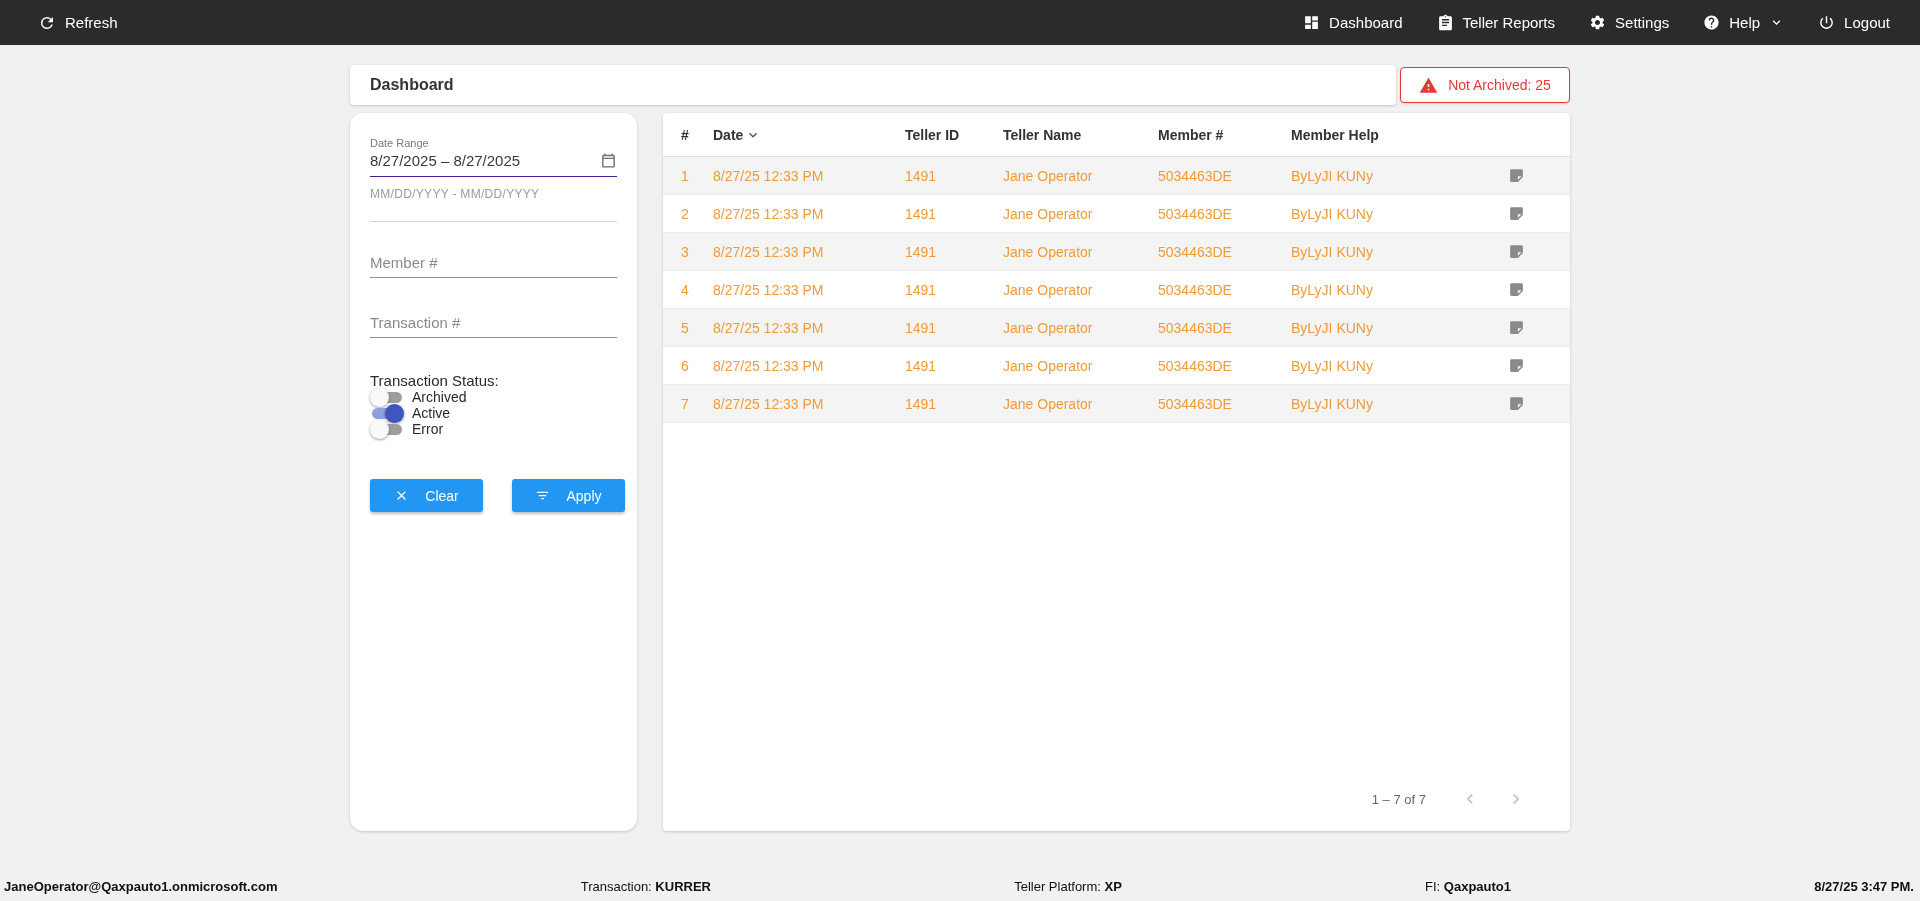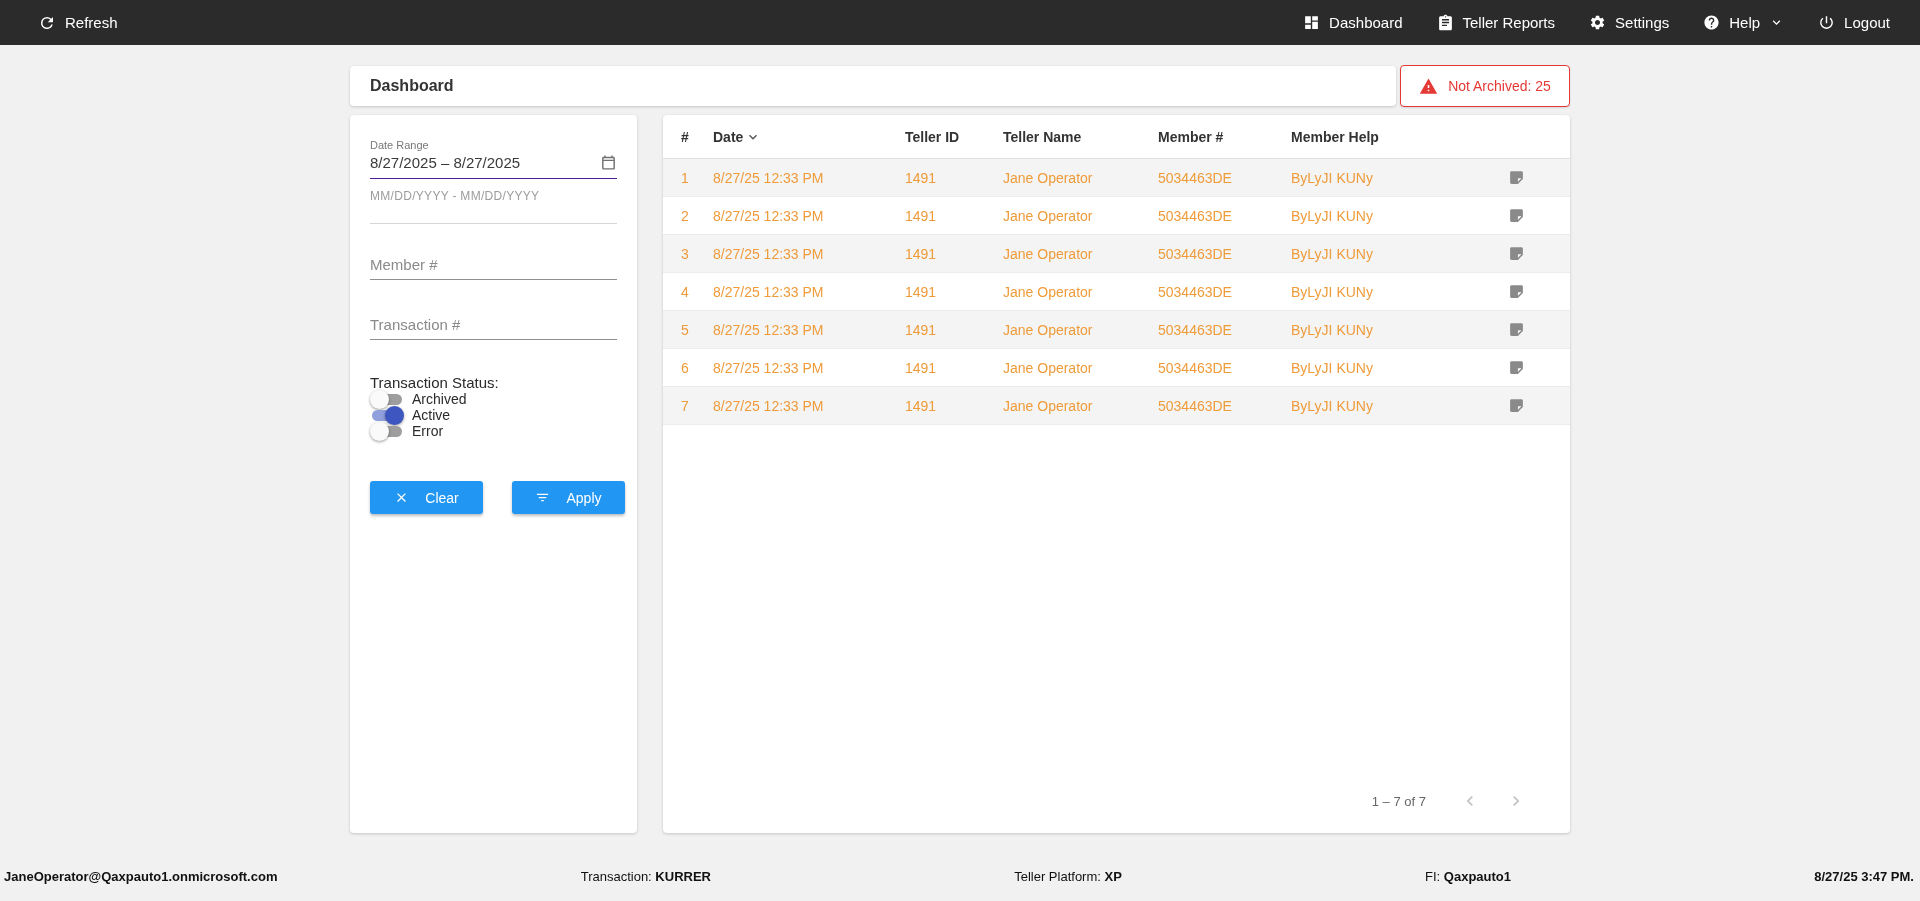--- a/index.html
+++ b/index.html
@@ -26,30 +26,30 @@
   .nav-item svg{ fill:#fff; }
 
   
   .container{ width:1220px; margin:0 auto; padding-top:20px; }
   .card{ background:#fff; border-radius:4px; box-shadow:0 1px 3px rgba(0,0,0,.18); }
 
   .header-row{ display:flex; align-items:center; gap:4px; }
   .title-card{ flex:1; height:40px; display:flex; align-items:center; padding:0 20px; }
   .page-title{ font-size:16px; font-weight:bold; color:#333; }
   .badge{
-    height:42px; width:170px; background:#fff; border:1px solid var(--alert-red);
+    height:36px; width:170px; background:#fff; border:1px solid var(--alert-red);
     border-radius:4px; display:flex; align-items:center; justify-content:center; gap:10px;
     color:var(--alert-red); font-size:14px; box-shadow:0 1px 2px rgba(0,0,0,.12);text-align:center;
   }
   .badge svg{ fill:var(--alert-red); }
 
   .content-row{ display:flex; gap:26px; margin-top:8px; }
 
   
-  .sidebar{ width:287px; height:718px; padding:24px 20px; flex-shrink:0; }
+  .sidebar{ width:287px; height:718px; padding:24px 20px; flex-shrink:0;border-radius:13px; }
   .field-label{ font-size:11px; color:#787878; margin-bottom:3px; }
   .date-value-row{ display:flex; align-items:center; justify-content:space-between;
     border-bottom:1px solid #4c1d95; padding-bottom:7px; }
   .date-value{ font-size:15px; color:#3a3a3a; }
   .date-value-row svg{ fill:#6f6f6f; cursor:pointer; }
   .hint{ font-size:12px; color:#9b9b9b; margin-top:10px; padding-bottom:20px;
     border-bottom:1px solid #d6d6d6; letter-spacing:.3px; }
   .line-input{ width:100%; border:none; border-bottom:1px solid #8f8f8f; outline:none;
     font-size:15px; color:#3a3a3a; padding:6px 0; background:transparent;
     font-family:inherit; }
@@ -91,21 +91,21 @@
   .icon-cell svg{ fill:#8a8a8a; }
   .tbody{ }
   .tspacer{ flex:1; }
   .pagination{ display:flex; align-items:center; justify-content:flex-end;
     gap:34px; padding-right:44px; color:#666; font-size:13px; }
   .pager-icons{ display:flex; gap:26px; }
   .pager-icons svg{ fill:#c2c2c2; cursor:pointer; }
 
   
   .statusbar{
-    position:absolute; left:0; right:0; bottom:10px; height:26px;
+    position:absolute; left:0; right:0; bottom:0; height:26px;
     display:flex; align-items:center; justify-content:space-between;
     padding:0 6px 4px 4px; font-size:13px; color:#111;
   }
   .statusbar b{ font-weight:bold; }
 </style>
 </head>
 <body>
 
 <div class="topbar">
   <div class="left">

